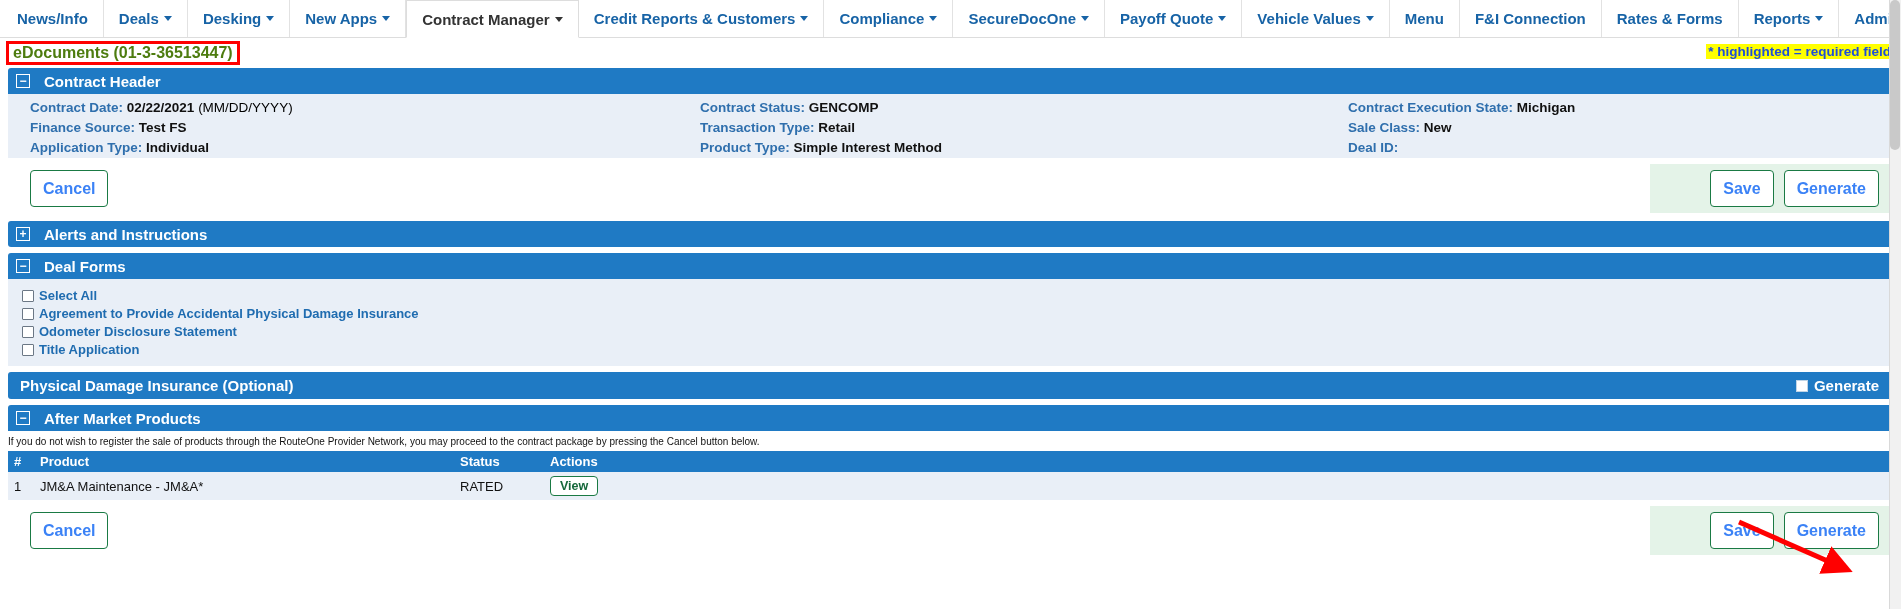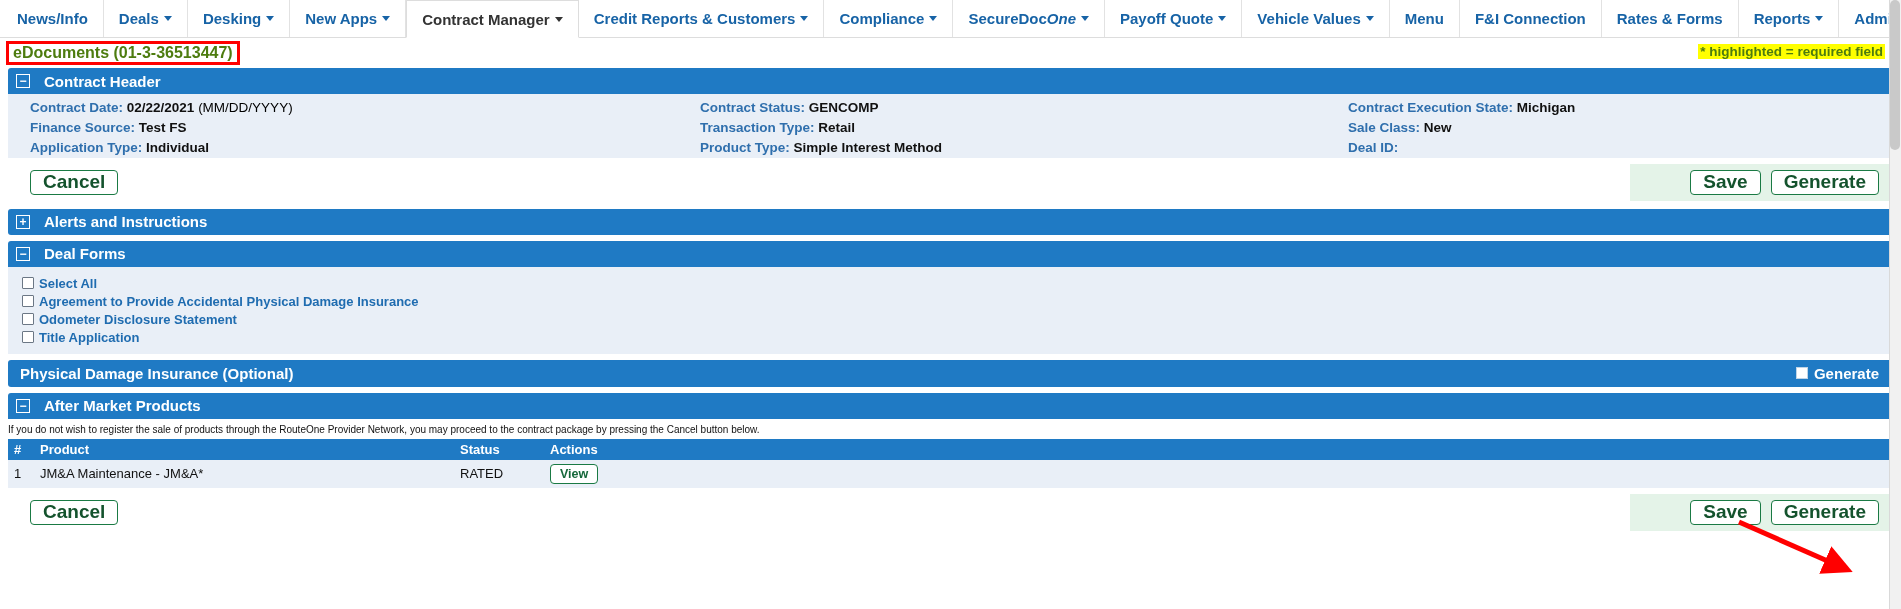--- a/index.html
+++ b/index.html
@@ -42,44 +42,44 @@
     margin-bottom:-1px;
   }
   .nav-item .caret{
     display:inline-block;
     margin-left:5px;
     width:0;height:0;
     border-left:4px solid transparent;
     border-right:4px solid transparent;
     border-top:5px solid currentColor;
   }
-  .nav-item .ital{ font-style:italic; }
+  .nav-item .ital{ }
 
   
   .title-row{
     position:relative;
     height:30px;
     display:flex; align-items:center;
     padding:0 6px;
   }
   .page-title{
     color:#4d7c0f;
     font-size:16px;
     font-weight:bold;
     padding:1px 4px;
     border:3px solid #ff0000;
     display:inline-block;
     line-height:1.05;
   }
   .required-note{
     position:absolute;
-    right:16px;
+    right:8px;
     top:6px;
     background:#ffff00;
-    color:#4d7c0f;
+    color:#1d4ed8;
     font-weight:bold;
     font-size:13.5px;
     padding:0 2px;
   }
 
   
   .panel{ margin:0 8px 0 8px; }
   .panel-head{
     background:#1f7ac4;
     color:#ffffff;
@@ -127,24 +127,24 @@
   .action-right{
     background:#e4f3e8;
     padding:6px 14px 6px 60px;
     display:flex; gap:10px;
     margin-right:0;
   }
   .btn{
     background:#ffffff;
     border:1px solid #1a7a44;
     border-radius:4px;
-    color:#14532d;
-    font-weight:bold;
-    font-size:19px;
-    padding:0 12px;
+    color:#3b82f6;
+    font-weight:bold;
+    font-size:16px;
+    padding:8px 12px;
     cursor:pointer;
     font-family:"Liberation Sans", sans-serif;
     line-height:1.2;
   }
 
   
   .cb-list{ padding:3px 0 4px 14px; }
   .cb-row{ display:flex; align-items:center; margin:1px 0 3px 0; }
   .cb{
     width:12px;height:12px;

